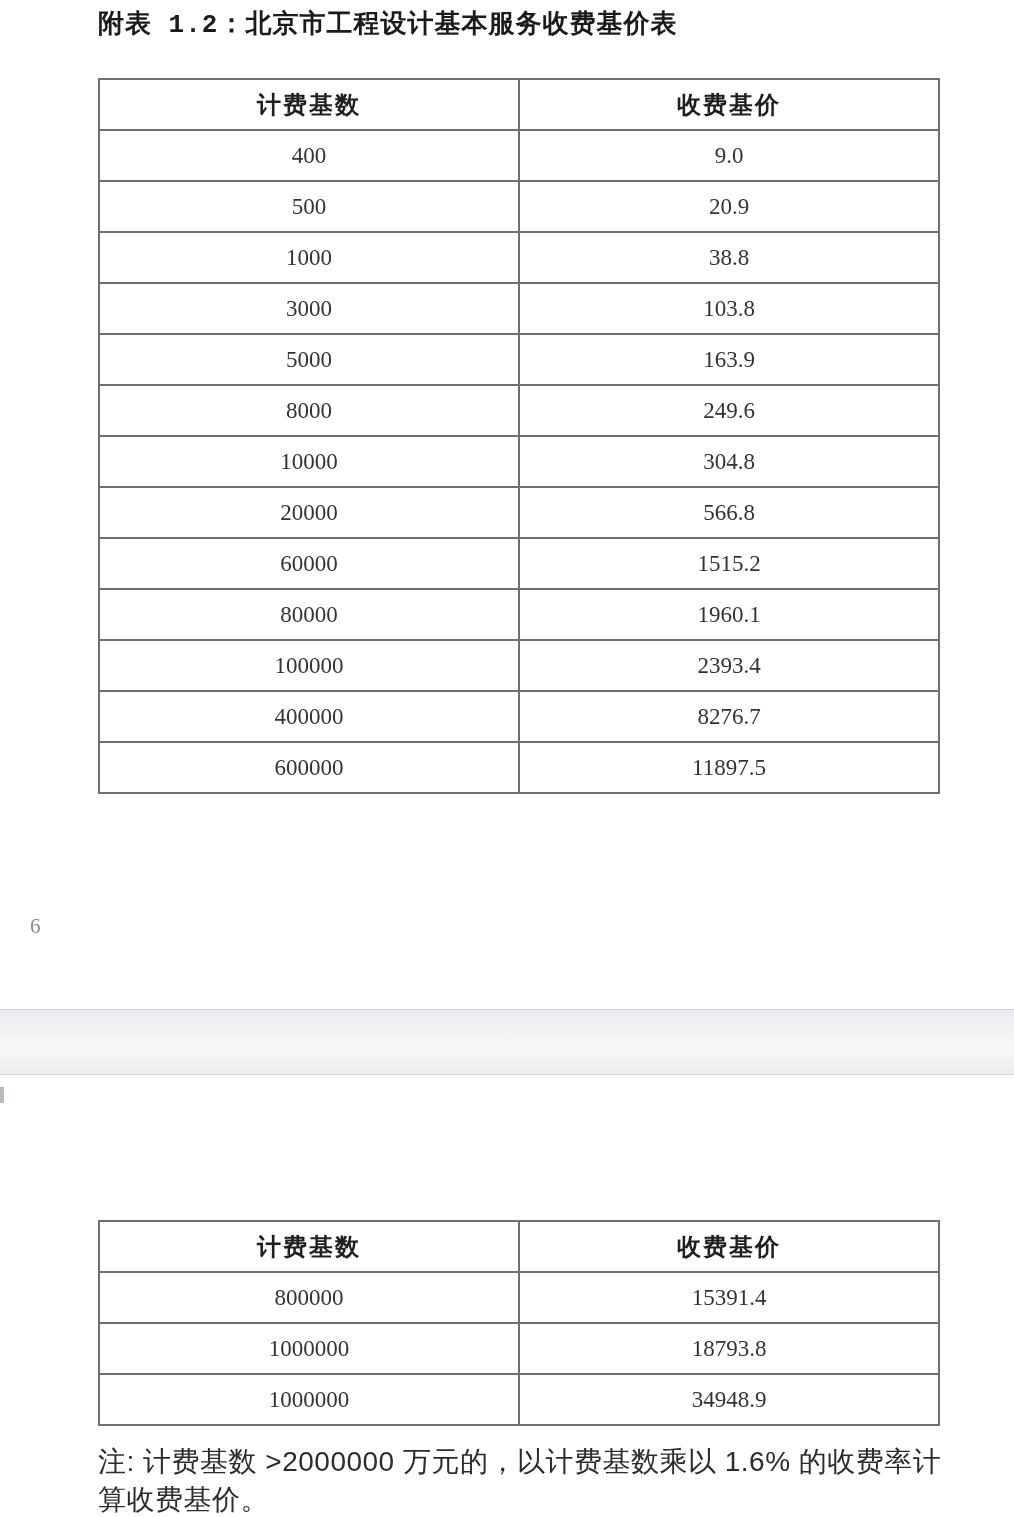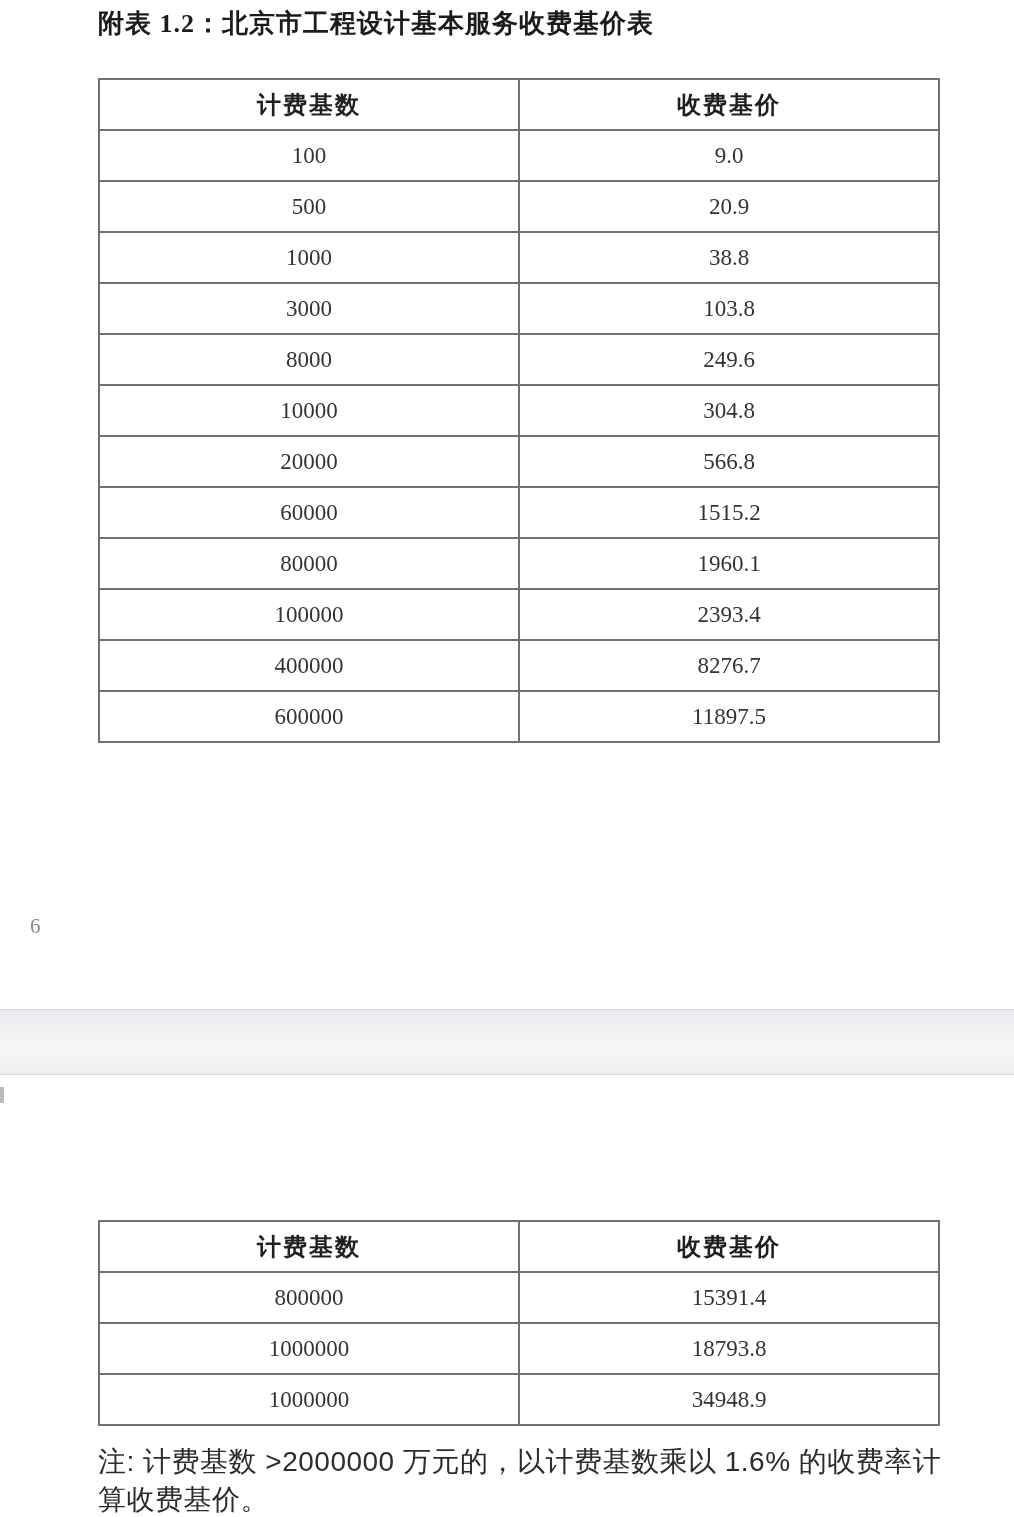--- a/index.html
+++ b/index.html
@@ -7,21 +7,21 @@
     width: 1014px; height: 1517px;
     background: #ffffff;
     font-family: "Liberation Serif", "DejaVu Serif", serif;
     color: var(--text, #2f2f2f);
     position: relative;
     overflow: hidden;
   }
   .page-title {
     position: absolute; left: 98px; top: 6px;
     font-size: 26px; font-weight: bold; color: #1b1b1b;
-    font-family: Liberation Serif, serif;
+    font-family: Liberation Mono, monospace;
     letter-spacing: 1px;
     white-space: nowrap;
   }
   table.fee-table {
     position: absolute; left: 98px;
     width: 842px;
     border-collapse: collapse;
     table-layout: fixed;
   }
   #table-1 { top: 78px; }
@@ -73,34 +73,38 @@
 
 <table class="fee-table" id="table-1">
   <thead>
     <tr>
       <th>计费基数</th>
       <th>收费基价</th>
     </tr>
   </thead>
   <tbody>
       <tr>
-        <td>100</td>
+        <td>400</td>
         <td>9.0</td>
       </tr>
       <tr>
         <td>500</td>
         <td>20.9</td>
       </tr>
       <tr>
         <td>1000</td>
         <td>38.8</td>
       </tr>
       <tr>
         <td>3000</td>
         <td>103.8</td>
+      </tr>
+      <tr>
+        <td>5000</td>
+        <td>163.9</td>
       </tr>
       <tr>
         <td>8000</td>
         <td>249.6</td>
       </tr>
       <tr>
         <td>10000</td>
         <td>304.8</td>
       </tr>
       <tr>

